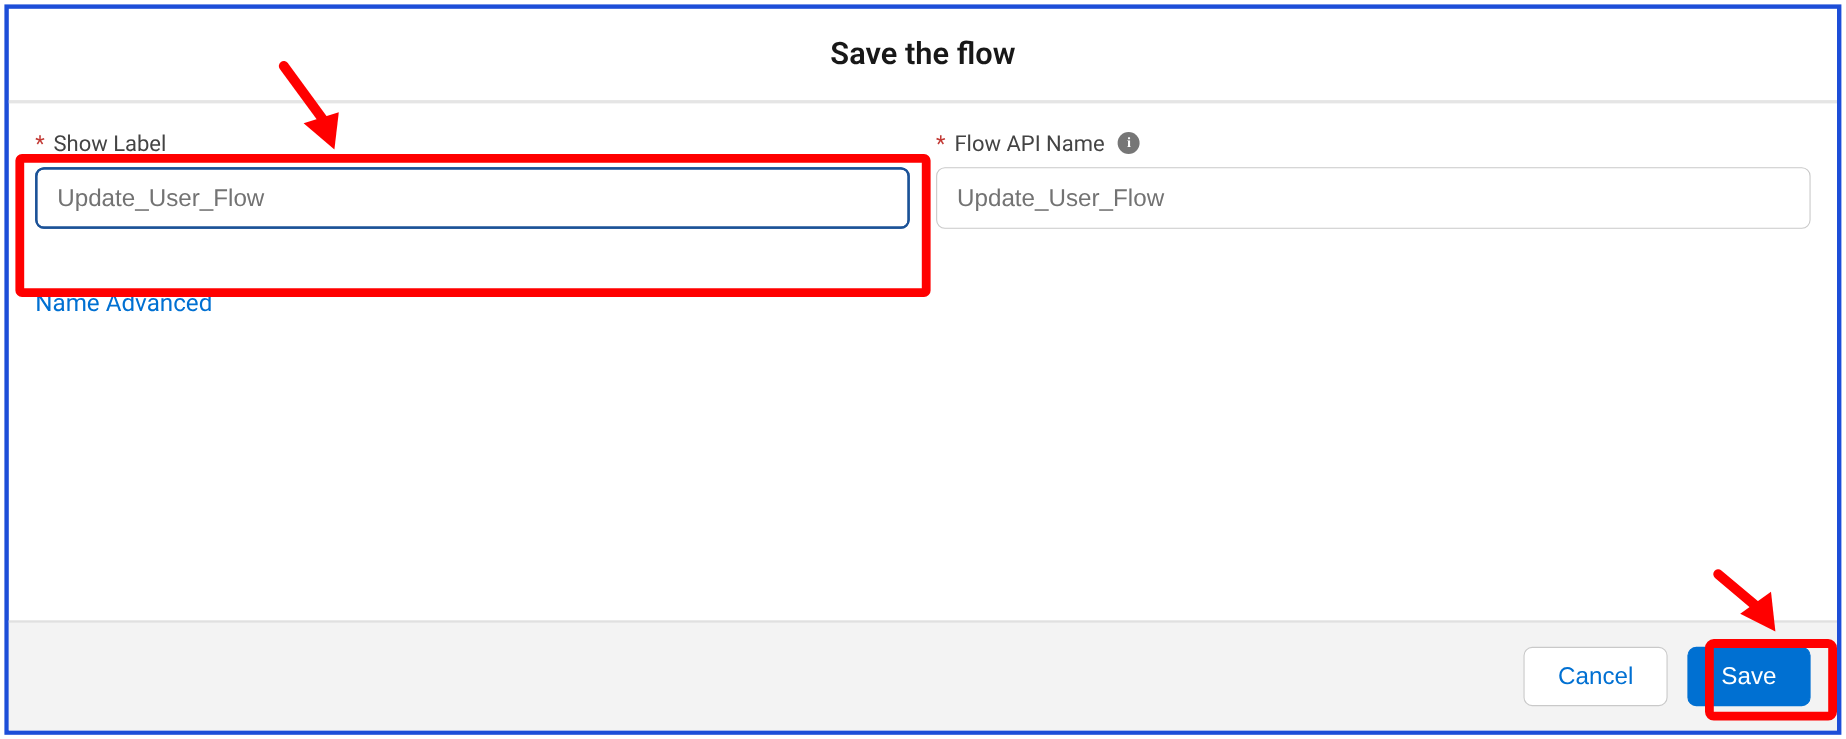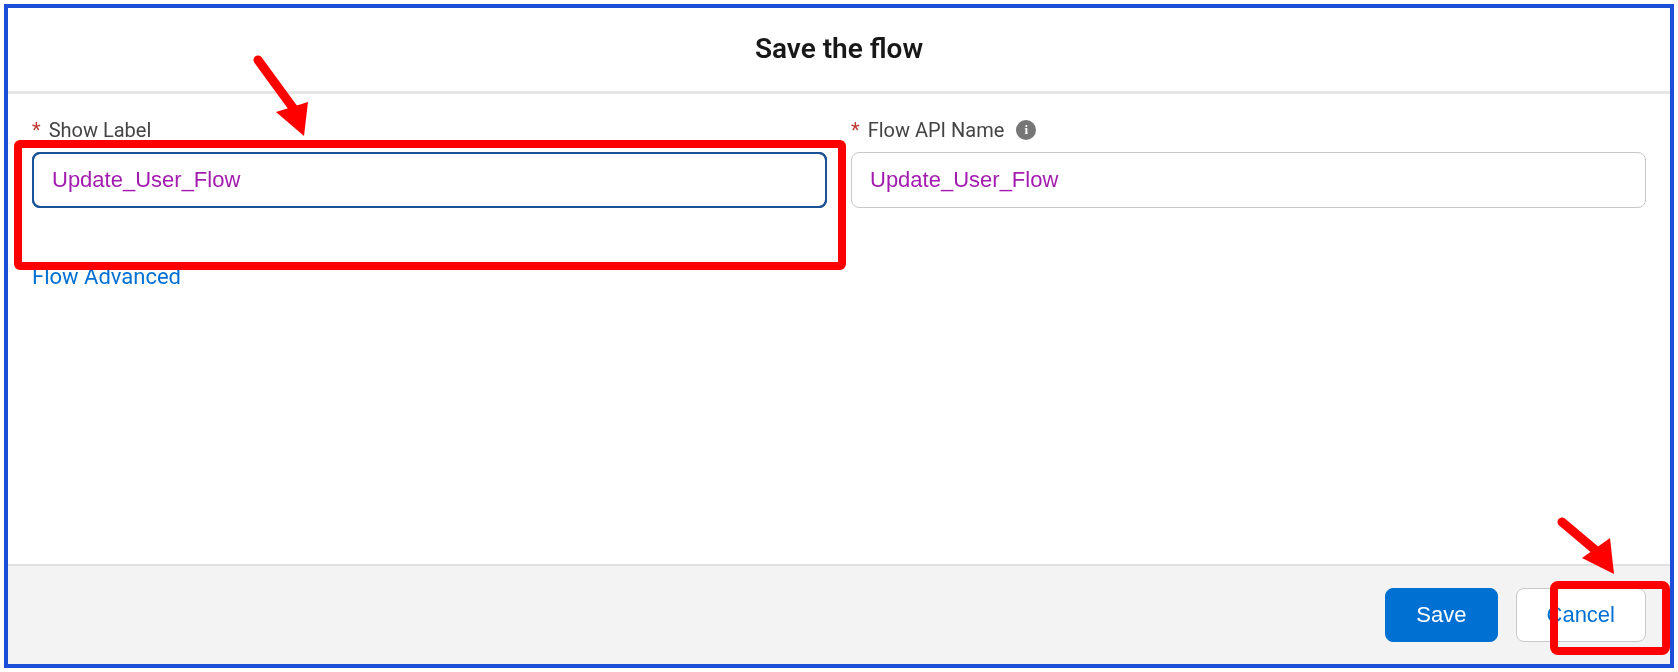--- a/index.html
+++ b/index.html
@@ -77,21 +77,21 @@
       font-family: Georgia, serif;
       margin-left: 6px;
     }
     .text-input {
       width: 100%;
       height: 56px;
       border: 1px solid #c9c9c9;
       border-radius: 8px;
       padding: 0 18px;
       font-size: 22px;
-      color: #a21caf;
+      color: #737373;
       background: #fff;
     }
     .text-input.focused {
       border: 2px solid #1b5297;
       outline: 2px solid #1b5297;
       outline-offset: -2px;
     }
     .textarea-input {
       width: 100%;
       height: 100px;
@@ -212,27 +212,27 @@
           <span class="required-asterisk">*</span>
           <span>Flow API Name</span>
           <span class="info-icon">i</span>
         </label>
         <input type="text" class="text-input" value="Update_User_Flow" style="">
       </div>
 
     </div>
 
 
-    <a class="show-advanced">Flow Advanced</a>
+    <a class="show-advanced">Name Advanced</a>
 
   </div>
 
   <div class="modal-footer">
+    <button class="btn btn-neutral">Cancel</button>
     <button class="btn btn-brand">Save</button>
-    <button class="btn btn-neutral">Cancel</button>
   </div>
 
 </div>
 
 <div class="annotation-box box-flow-label"></div>
 <div class="annotation-box box-save"></div>
 
 <div class="arrow arrow-left">
   <svg viewBox="0 0 66 88" width="66" height="88">
     <path d="M6 6 L44 58" stroke="#ff0000" stroke-width="9" stroke-linecap="round" fill="none"></path>

